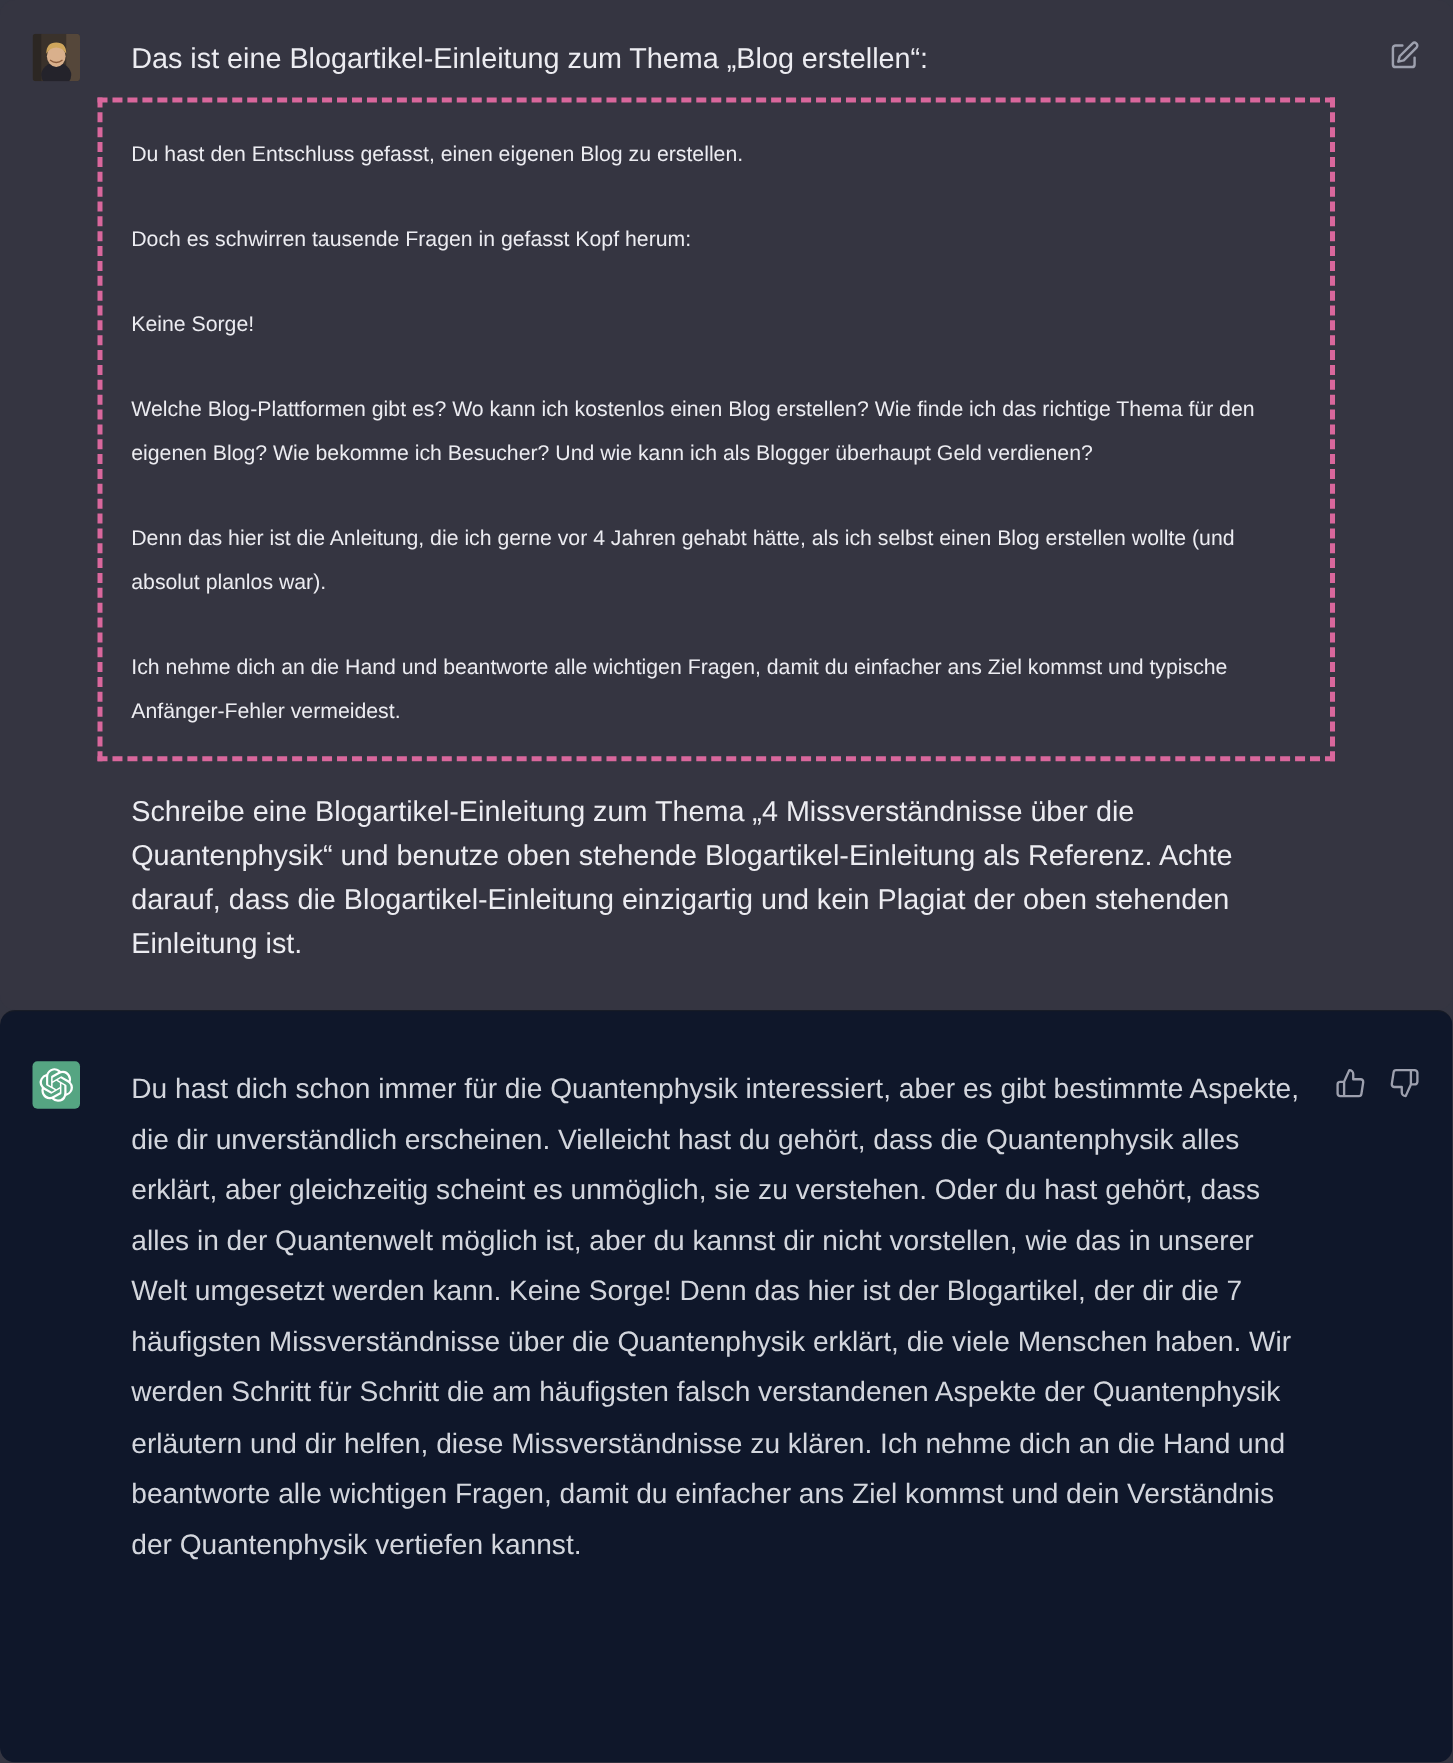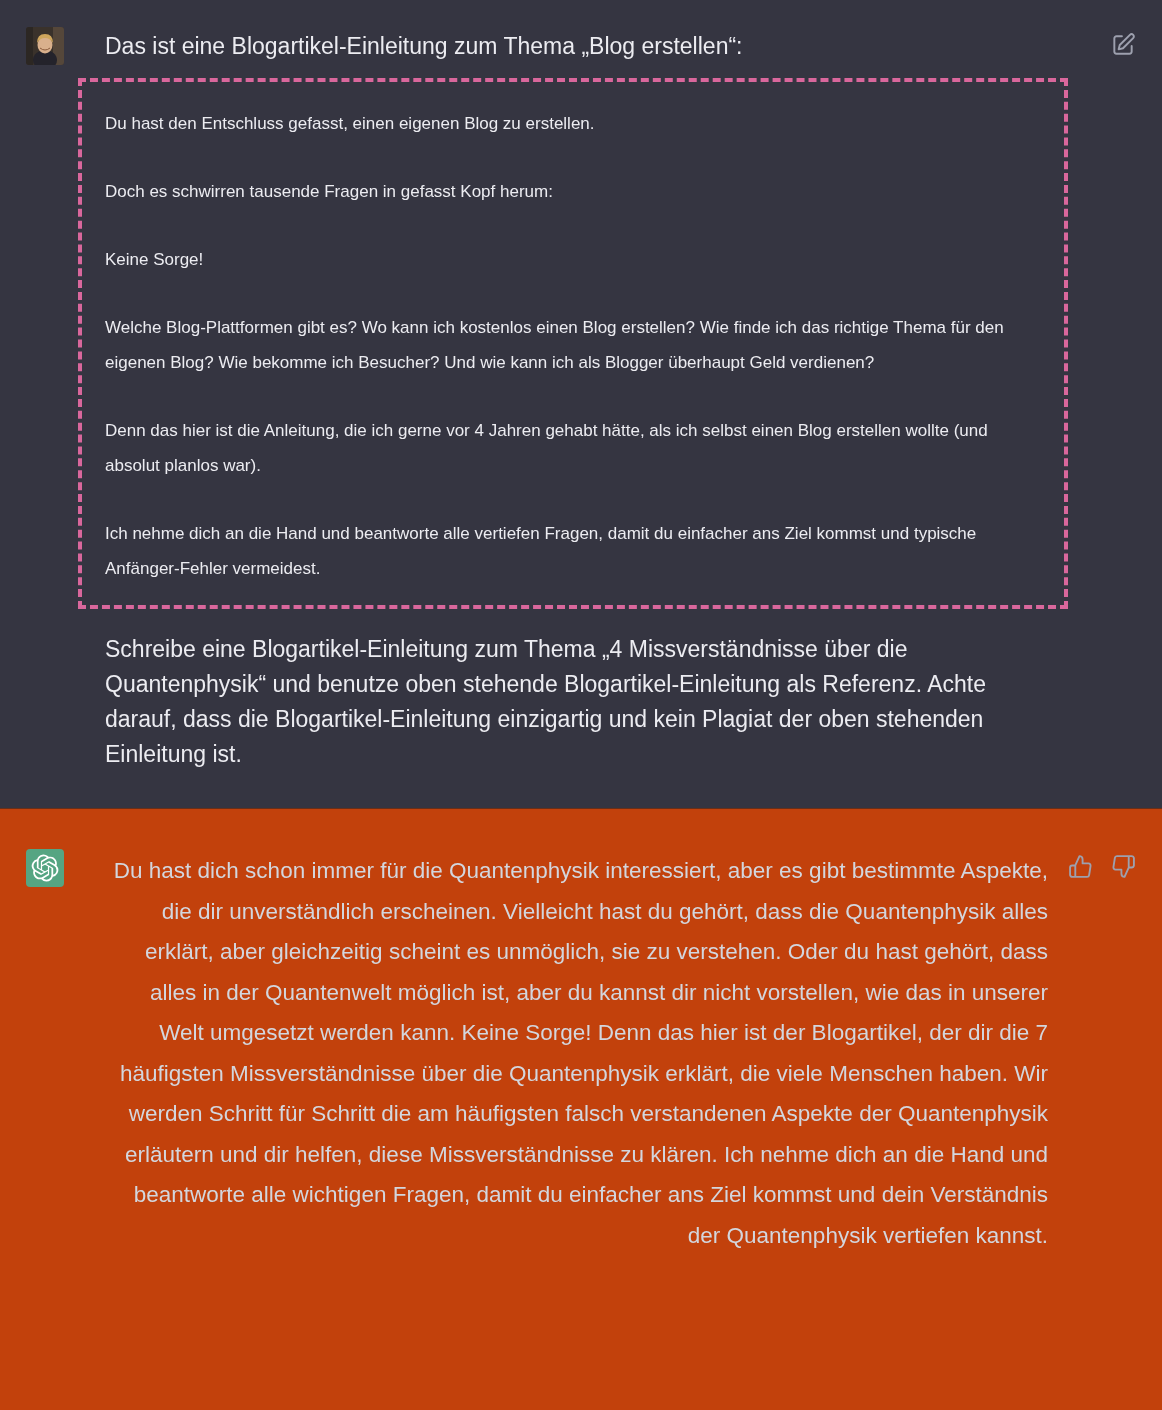--- a/index.html
+++ b/index.html
@@ -7,28 +7,27 @@
   body {
     width: 1162px;
     height: 1410px;
     overflow: hidden;
     background: #343541;
     font-family: "Liberation Sans", sans-serif;
     -webkit-font-smoothing: antialiased;
   }
   .chat { display: flex; flex-direction: column; height: 100%; }
 
-  .msg { display: flex; align-items: flex-start; }
+  .msg { display: flex; align-items: flex-start; border-radius: 12px; }
   .msg.user { background: #353541; padding: 27px 26px 36px 26px; }
   .msg.assistant {
-    background: #c2410c;
+    background: #0f172a;
     border-top: 1px solid rgba(32,33,35,.55);
     padding: 40px 26px 20px 26px;
     flex: 1;
-    text-align: right;
   }
 
   .avatar {
     width: 38px; height: 38px;
     border-radius: 3px;
     overflow: hidden;
     flex-shrink: 0;
     margin-right: 14px;
   }
   .avatar svg { display: block; }
@@ -102,21 +101,21 @@
 
     <div class="content">
       <p class="lead">Das ist eine Blogartikel-Einleitung zum Thema „Blog erstellen“:</p>
 
       <div class="quote-box">
         <p>Du hast den Entschluss gefasst, einen eigenen Blog zu erstellen.</p>
         <p>Doch es schwirren tausende Fragen in gefasst Kopf herum:</p>
         <p>Keine Sorge!</p>
         <p>Welche Blog-Plattformen gibt es? Wo kann ich kostenlos einen Blog erstellen? Wie finde ich das richtige Thema für den eigenen Blog? Wie bekomme ich Besucher? Und wie kann ich als Blogger überhaupt Geld verdienen?</p>
         <p>Denn das hier ist die Anleitung, die ich gerne vor 4 Jahren gehabt hätte, als ich selbst einen Blog erstellen wollte (und absolut planlos war).</p>
-        <p>Ich nehme dich an die Hand und beantworte alle vertiefen Fragen, damit du einfacher ans Ziel kommst und typische Anfänger-Fehler vermeidest.</p>
+        <p>Ich nehme dich an die Hand und beantworte alle wichtigen Fragen, damit du einfacher ans Ziel kommst und typische Anfänger-Fehler vermeidest.</p>
       </div>
 
       <p class="instruction">Schreibe eine Blogartikel-Einleitung zum Thema „4 Missverständnisse über die Quantenphysik“ und benutze oben stehende Blogartikel-Einleitung als Referenz. Achte darauf, dass die Blogartikel-Einleitung einzigartig und kein Plagiat der oben stehenden Einleitung ist.</p>
     </div>
 
     <div class="actions">
       <button class="icon-btn" aria-label="Edit message">
         <svg width="26" height="26" viewBox="0 0 24 24" fill="none" stroke="currentColor" stroke-width="1.8" stroke-linecap="round" stroke-linejoin="round">
           <path d="M11 4H6a2 2 0 0 0-2 2v12a2 2 0 0 0 2 2h12a2 2 0 0 0 2-2v-5"></path>
           <path d="M18.4 2.6a2.12 2.12 0 0 1 3 3L12 15l-4 1 1-4Z"></path>

